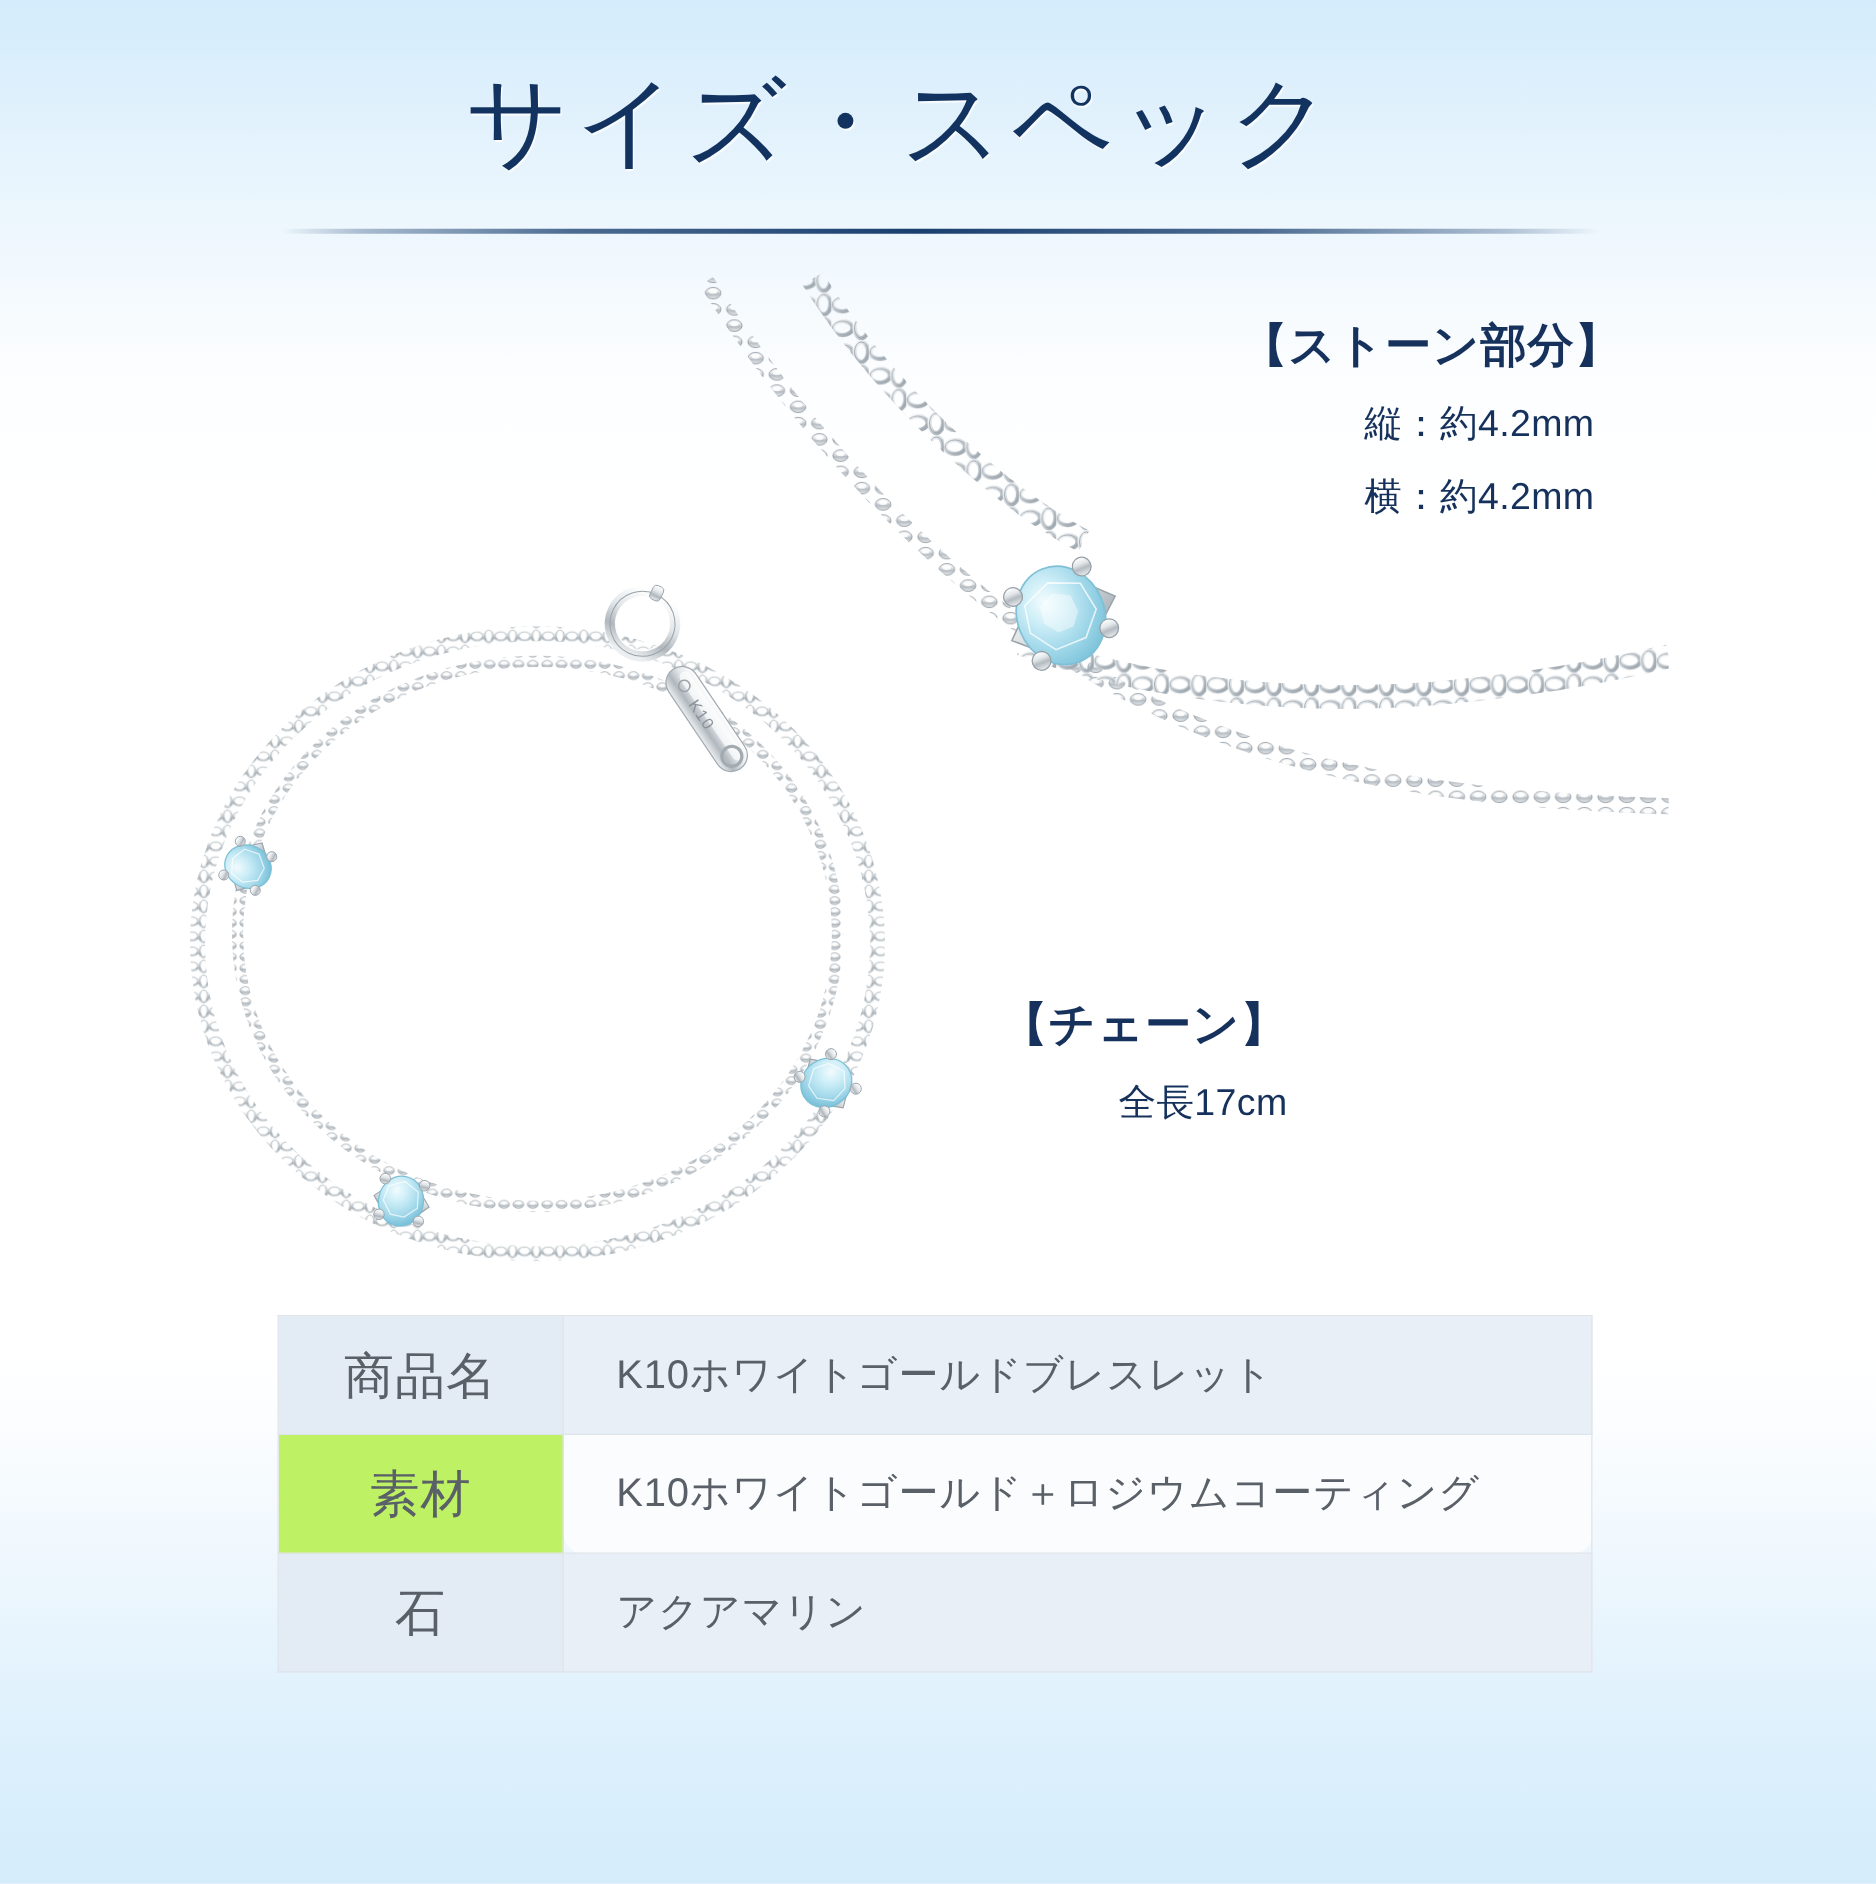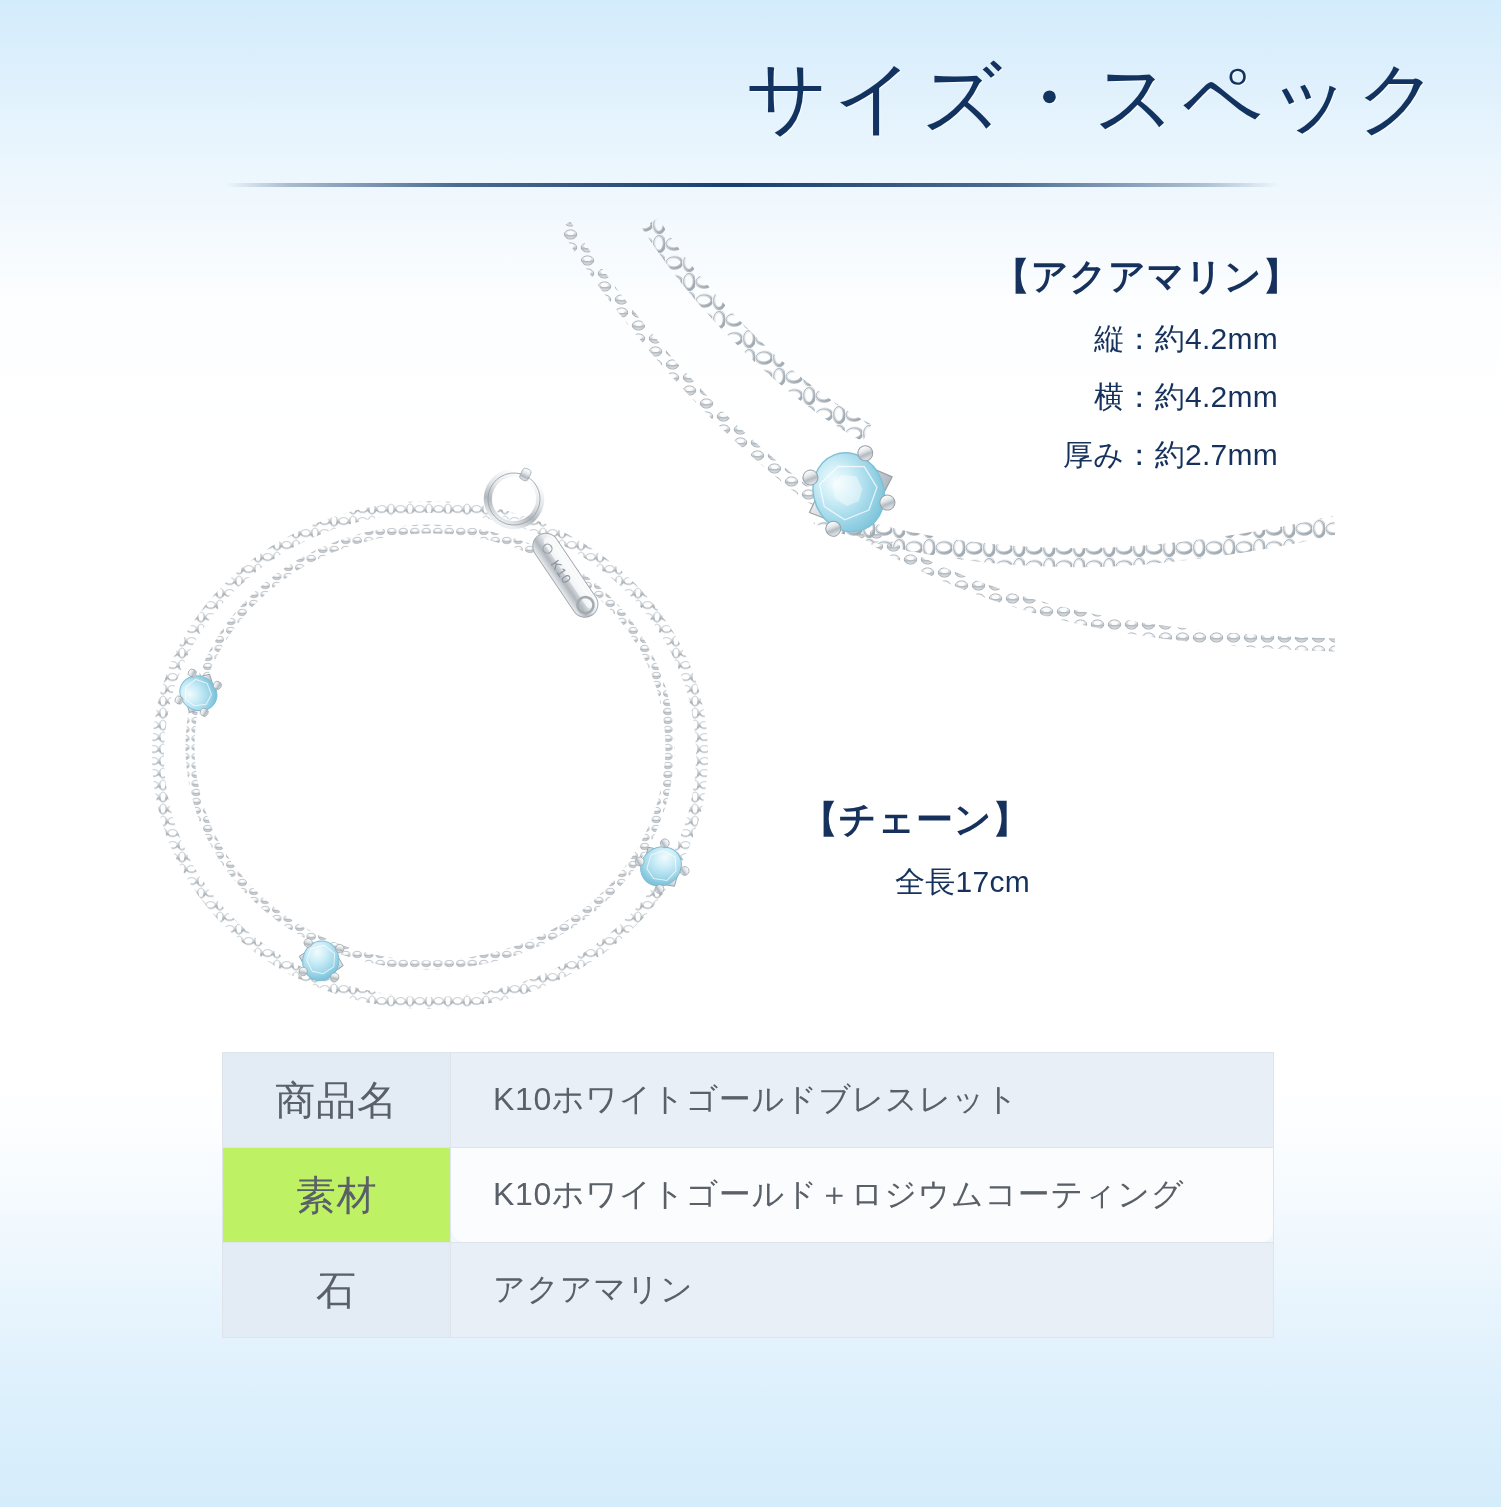--- a/index.html
+++ b/index.html
@@ -27,21 +27,21 @@
         #e7f4fd 1310px,
         #dcf0fc 1400px,
         #d5ecfb 1507px);
   }
 
   
   .title-block {
     position:absolute;
     left:0; top:52px;
     width:1444px;
-    text-align:right;
+    text-align:center;
   }
   .page-title {
     font-family:"DejaVu Serif", serif;
     font-size:80px;
     line-height:1.15;
     letter-spacing:.07em;
     color:#12335f;
     font-weight:400;
     text-shadow:1px 1px 1px rgba(255,255,255,.85);
   }
@@ -259,24 +259,23 @@
         <rect x="6" y="-9" width="84" height="9" rx="4.5" fill="#ffffff" opacity=".65"></rect>
         <text x="30" y="6" font-family="Liberation Sans, sans-serif" font-size="13" fill="#8b9299" letter-spacing="1">K10</text>
         <circle cx="16" cy="0" r="4.5" fill="none" stroke="#9aa3a9" stroke-width="1.2"></circle>
         <circle cx="84" cy="0" r="8" fill="none" stroke="#a3abb1" stroke-width="2.6"></circle>
       </g>
     </g>
   </svg>
 </div>
 
 <div class="spec-block" id="stone-spec">
-  <div class="spec-heading">【アクアマリン】</div>
+  <div class="spec-heading">【ストーン部分】</div>
   <div class="spec-line">縦：約4.2mm</div>
   <div class="spec-line">横：約4.2mm</div>
-  <div class="spec-line">厚み：約2.7mm</div>
 </div>
 
 <div class="spec-block" id="chain-spec">
   <div class="spec-heading">【チェーン】</div>
   <div class="spec-line">全長17cm</div>
 </div>
 
 <table class="spec-table">
   <tbody>
     <tr class="tint">

